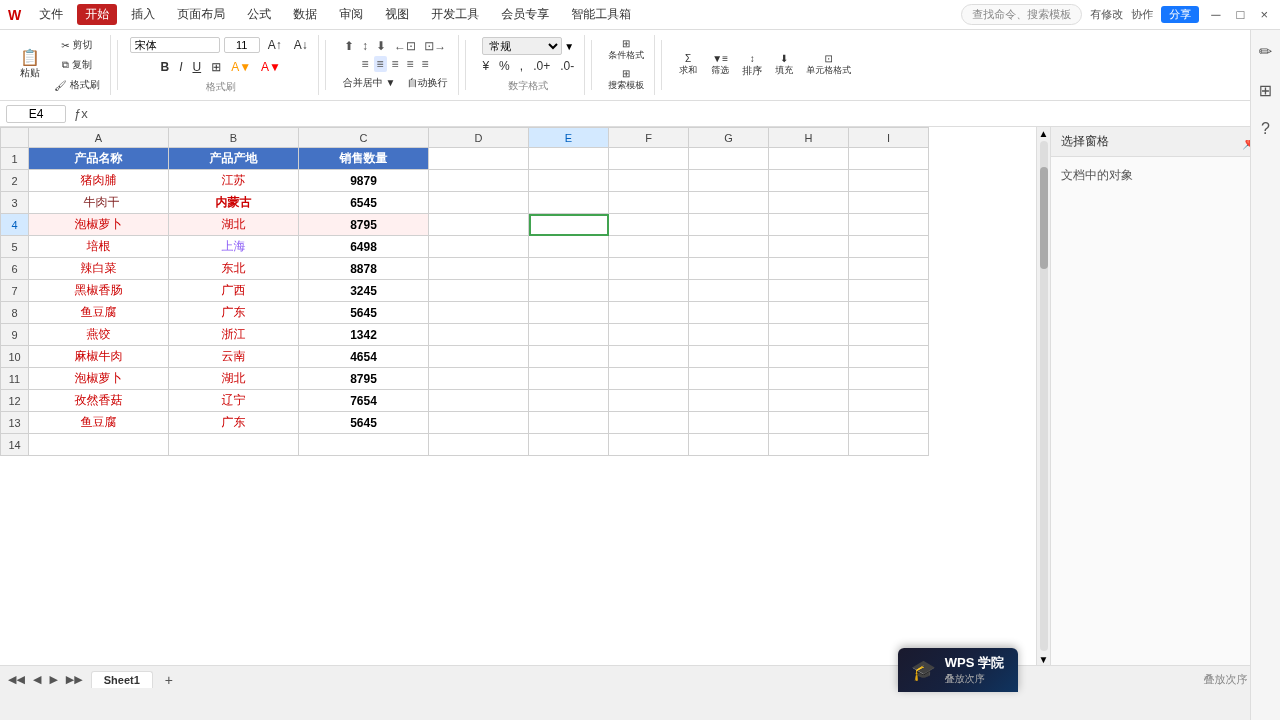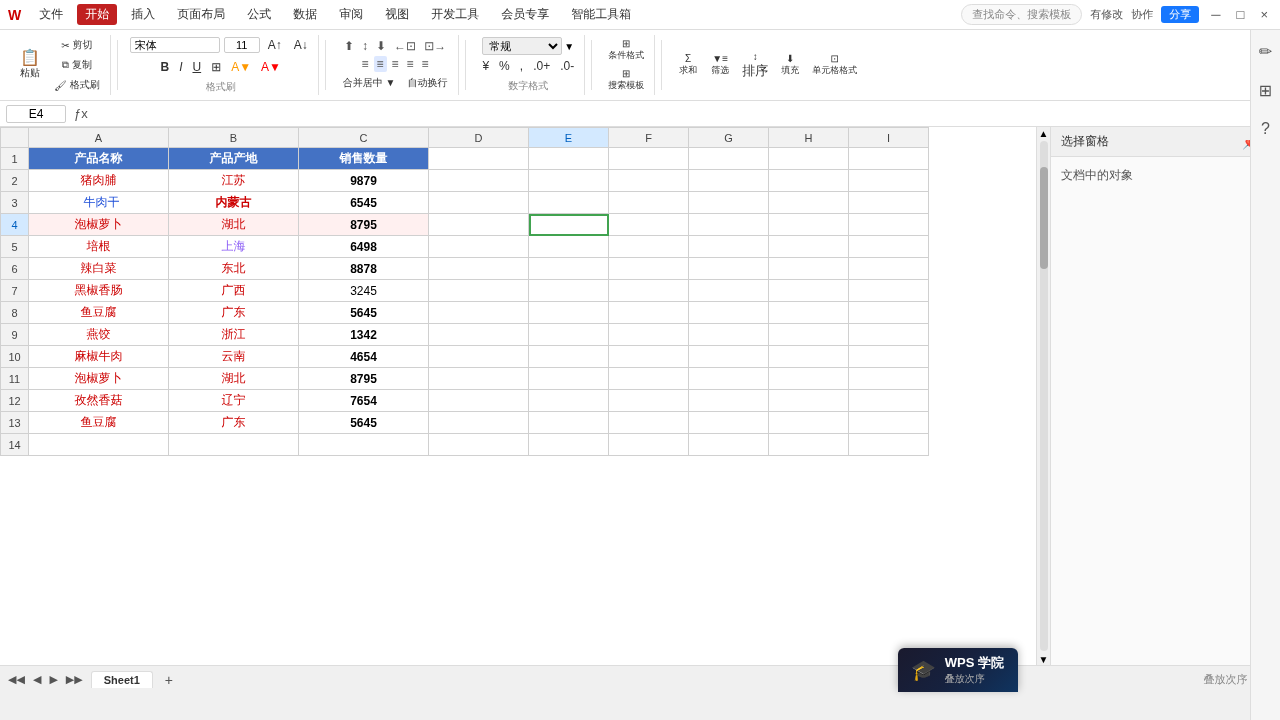--- a/index.html
+++ b/index.html
@@ -375,21 +375,21 @@
         <div class="rb-btn" style="flex-direction:column;">
           <span>Σ</span>
           <span style="font-size:9px;">求和</span>
         </div>
         <div class="rb-btn" style="flex-direction:column;">
           <span>▼≡</span>
           <span style="font-size:9px;">筛选</span>
         </div>
         <div class="rb-btn" style="flex-direction:column;">
           <span>↕</span>
-          <span style="font-size:13px;text-align:right;">排序</span>
+          <span style="font-size:10px;text-align:right;">排序</span>
         </div>
         <div class="rb-btn" style="flex-direction:column;">
           <span>⬇</span>
           <span style="font-size:9px;">填充</span>
         </div>
         <div class="rb-btn" style="flex-direction:column;">
           <span>⊡</span>
           <span style="font-size:9px;">单元格格式</span>
         </div>
       </div>
@@ -457,21 +457,21 @@
             <td class="cell"></td>
             <td class="cell"></td>
             <td class="cell"></td>
             <td class="cell"></td>
             <td class="cell"></td>
             <td class="cell"></td>
           </tr>
 
           <tr>
             <th class="row-num">3</th>
-            <td class="cell" style="color:#1d4ed8;padding-left:10px;">牛肉干</td>
+            <td class="cell" style="color:#7f1d1d;padding-left:10px;">牛肉干</td>
             <td class="cell" style="color:#c00;font-weight:bold;">内蒙古</td>
             <td class="cell" style="font-weight:bold;">6545</td>
             <td class="cell"></td>
             <td class="cell"></td>
             <td class="cell"></td>
             <td class="cell"></td>
             <td class="cell"></td>
             <td class="cell"></td>
           </tr>
 
@@ -511,21 +511,21 @@
             <td class="cell"></td>
             <td class="cell"></td>
             <td class="cell"></td>
             <td class="cell"></td>
           </tr>
 
           <tr>
             <th class="row-num">7</th>
             <td class="cell" style="color:#c00;">黑椒香肠</td>
             <td class="cell" style="color:#c00;">广西</td>
-            <td class="cell" style="font-weight:normal;">3245</td>
+            <td class="cell" style="font-weight:bold;">3245</td>
             <td class="cell"></td>
             <td class="cell"></td>
             <td class="cell"></td>
             <td class="cell"></td>
             <td class="cell"></td>
             <td class="cell"></td>
           </tr>
 
           <tr>
             <th class="row-num">8</th>

